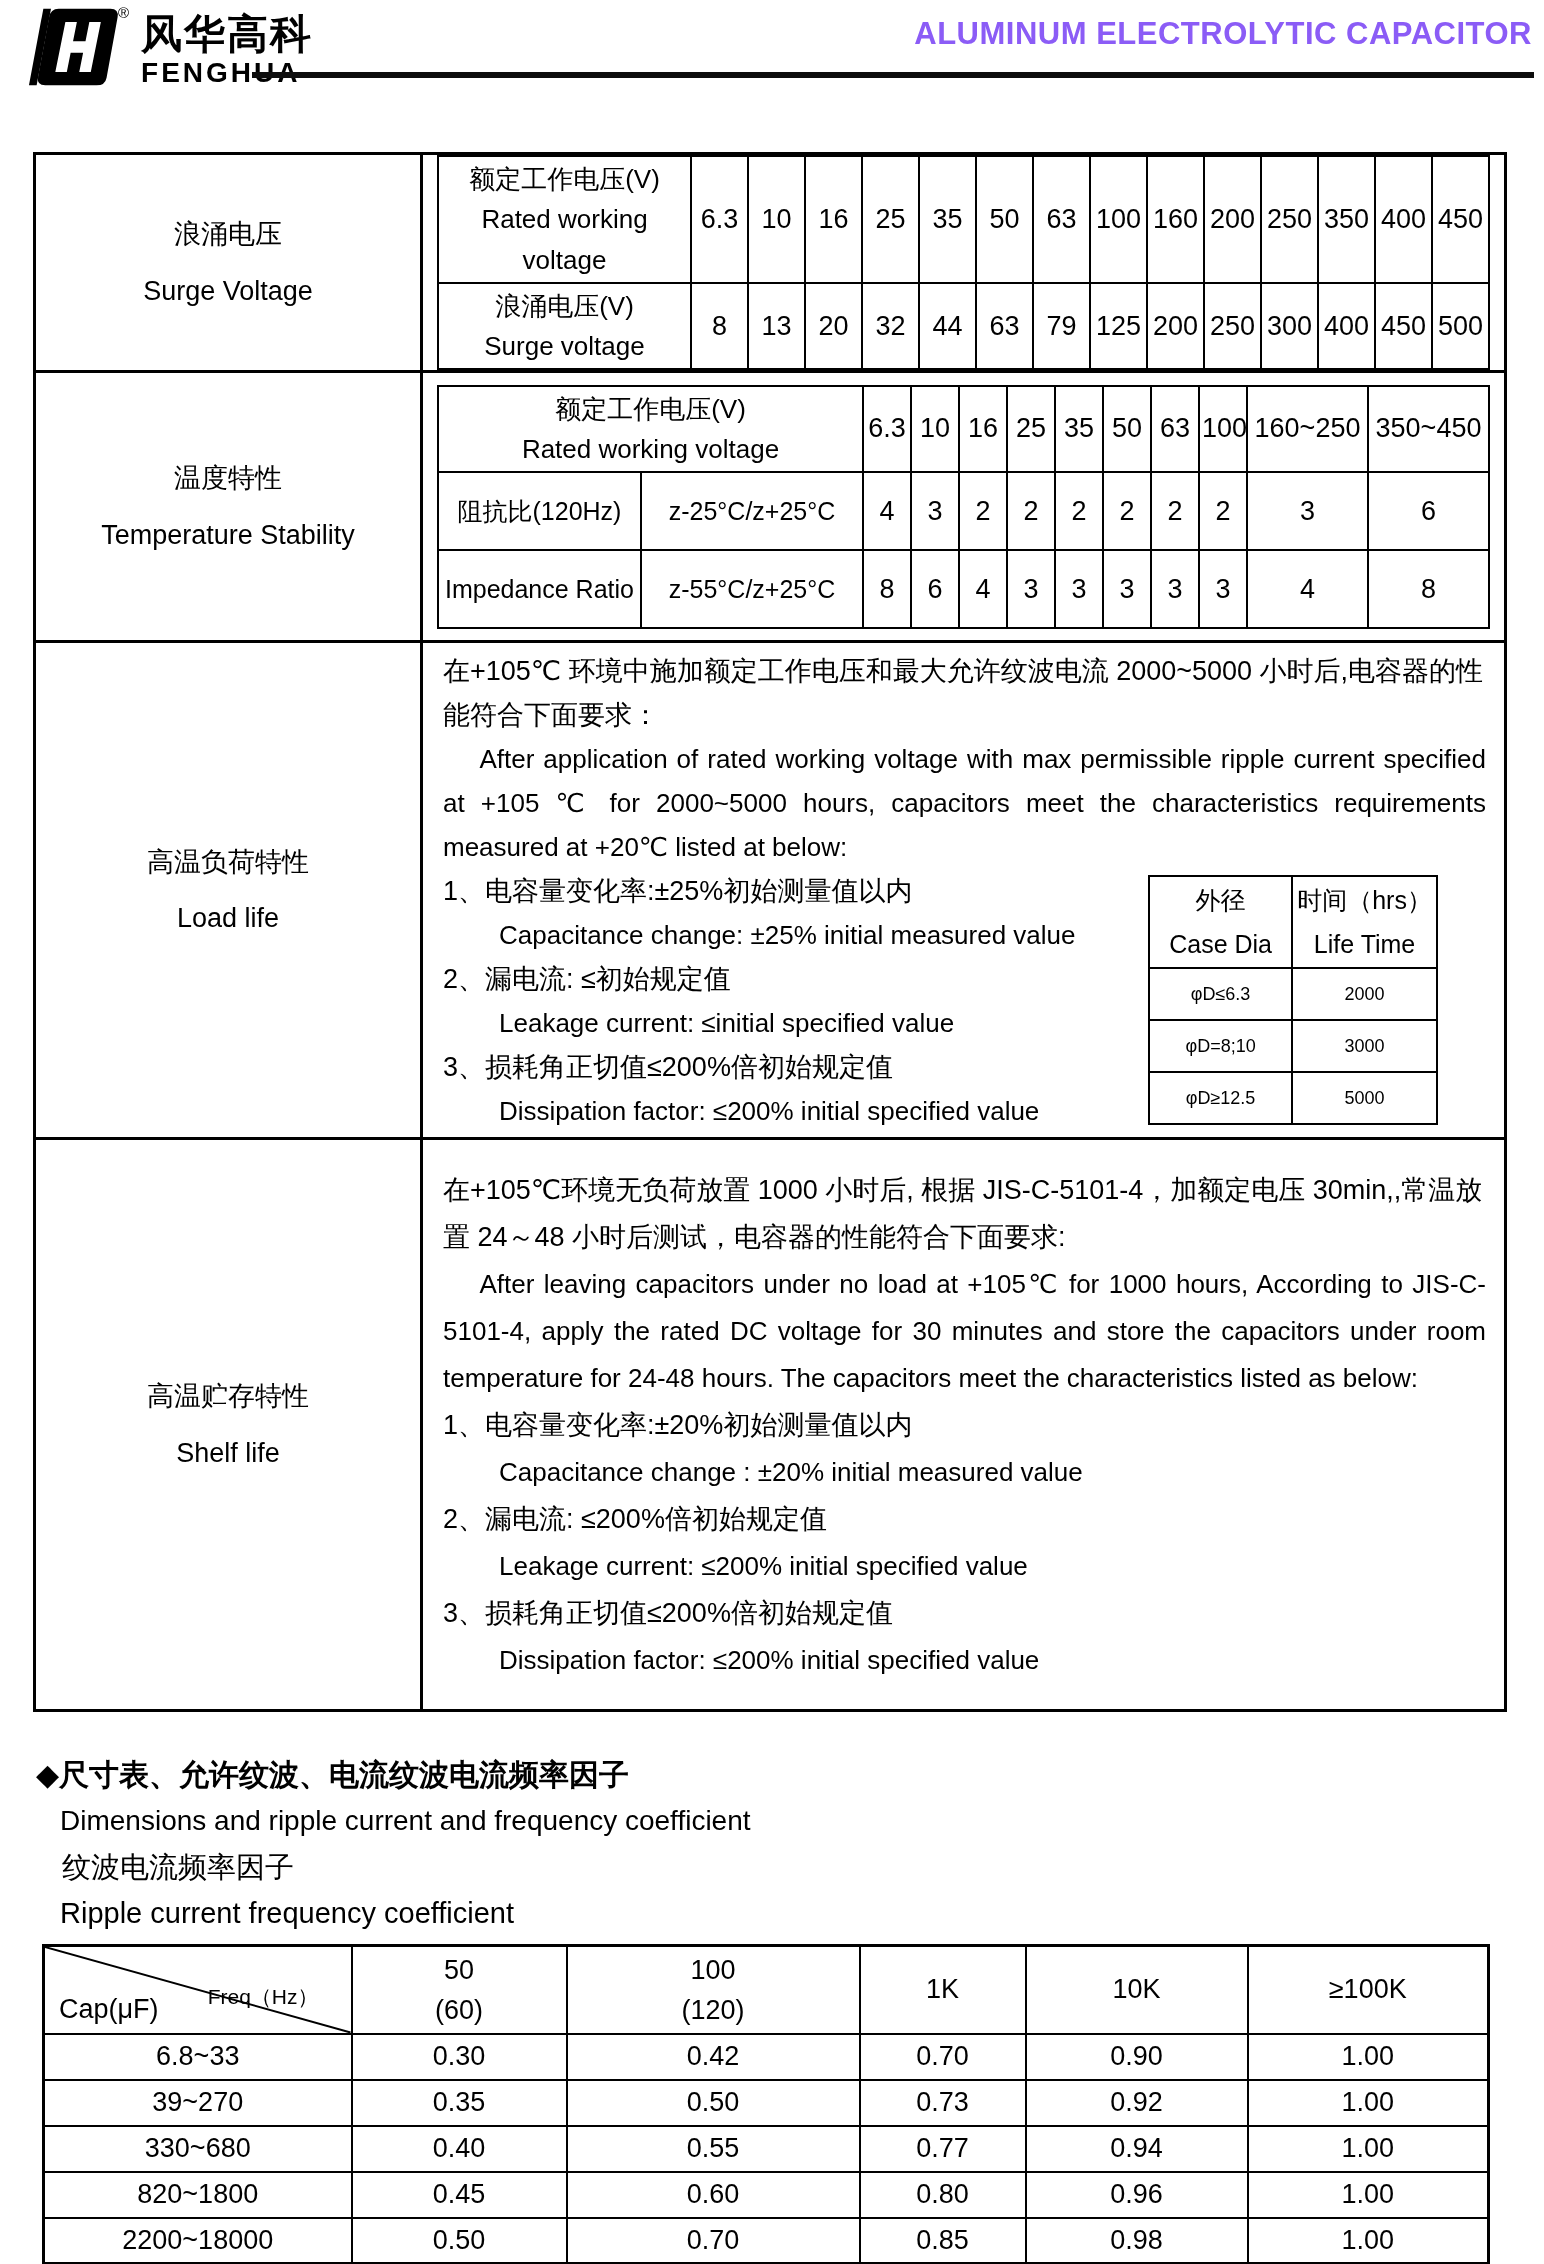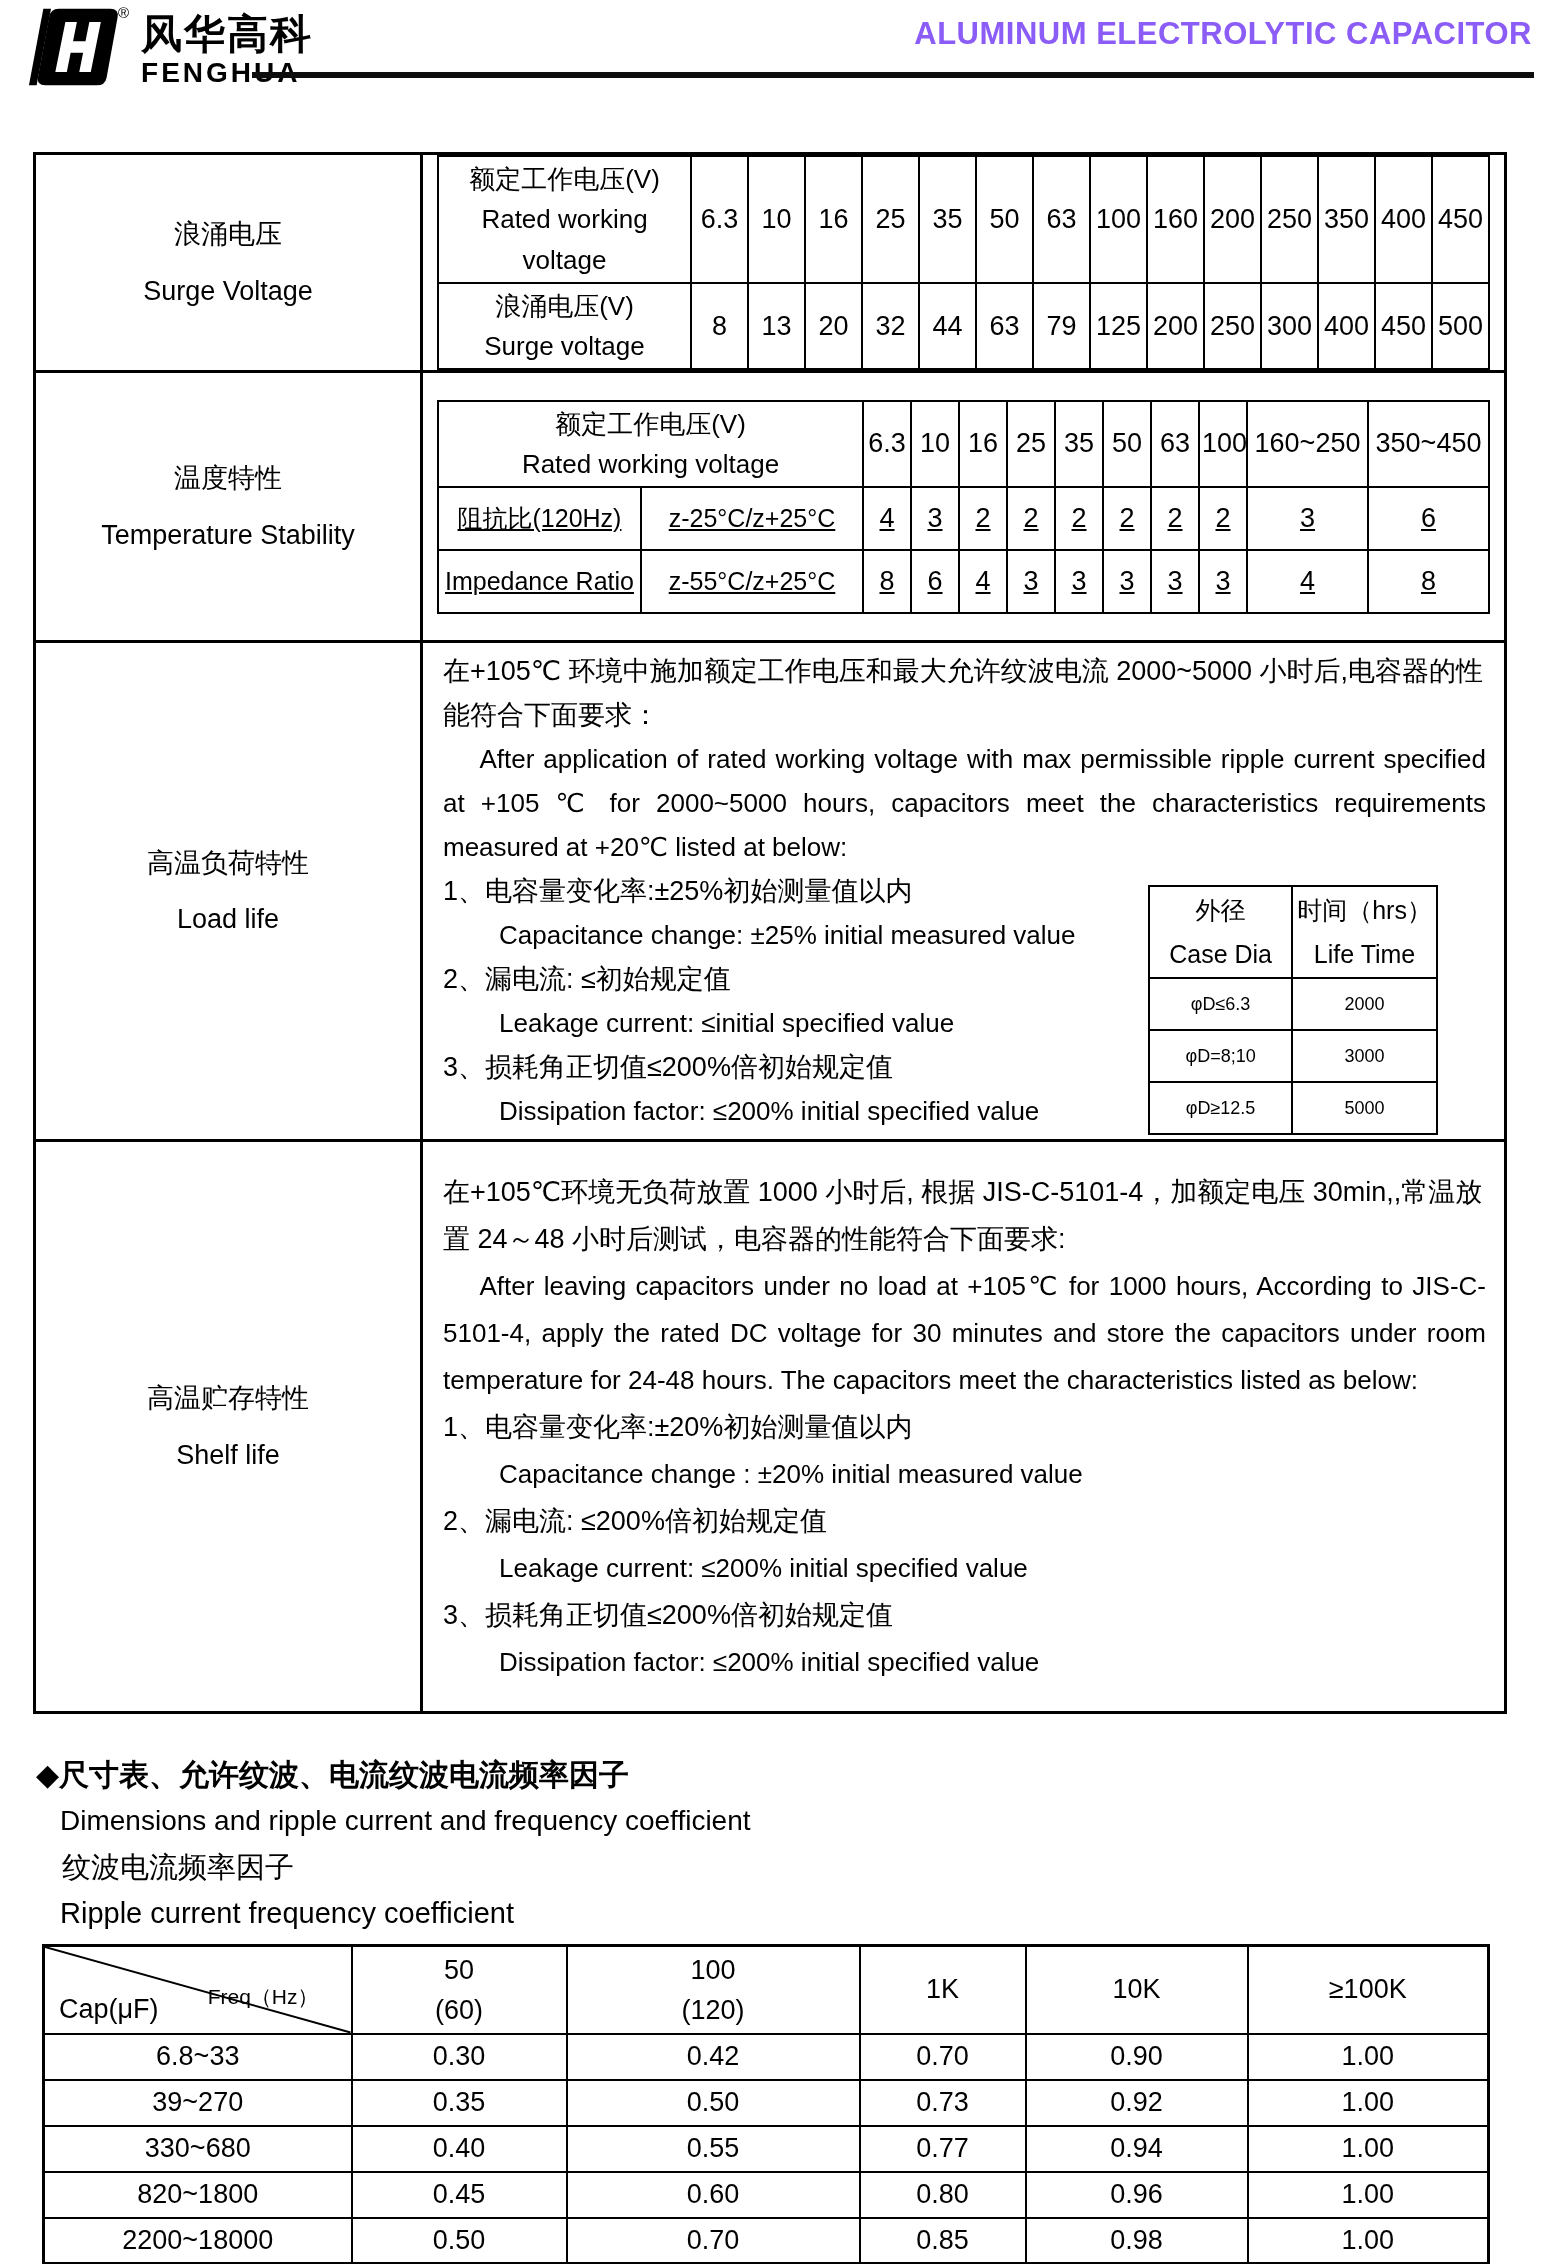--- a/index.html
+++ b/index.html
@@ -25,33 +25,33 @@
   .spec > tbody > tr > td{border:3px solid #000;vertical-align:middle;}
   .lbl{text-align:center;font-size:27px;line-height:2.1;}
   .cnt{padding:0 14px;}
   .cnt-text{padding:6px 18px 4px 20px;vertical-align:top;}
 
   .inner{width:100%;table-layout:fixed;border:2px solid #14b8a6;}
   .inner td{border:2px solid #000;text-align:center;font-size:27px;padding:2px 2px;}
   .ihdr div{line-height:1.55;font-size:26px;}
   .surge-t tr{height:85px;}
   .temp-t tr.t1{height:81px;}
-  .temp-t tr.t2{height:63px;text-decoration:underline;}
+  .temp-t tr.t2{height:78px;}
 
   
   .load .line{line-height:44px;}
   .shelf .line{line-height:47px;}
   .p-cn{font-size:27px;}
   .p-en{font-size:26px;text-align:justify;text-indent:1.4em;}
   .it-cn{font-size:27px;}
   .it-en{font-size:26px;padding-left:56px;}
   .ll-flex{display:flex;align-items:flex-start;}
   .ll-list{width:720px;}
 
-  .life{width:296px;margin-left:auto;margin-right:48px;margin-top:16px;border:2px solid #000;}
+  .life{width:296px;margin-left:auto;margin-right:48px;margin-top:6px;border:2px solid #000;}
   .life td{border:2px solid #000;text-align:center;font-size:25px;}
   .life .lh div{line-height:44px;}
   .life .ld{height:48px;font-size:18px;}
 
   
   .dims{position:absolute;top:1752px;left:36px;}
   .dims div{line-height:46px;}
   .d1{font-size:30px;font-weight:bold;}
   .d2{font-size:28px;padding-left:24px;}
   .d3{font-size:29px;padding-left:26px;}

